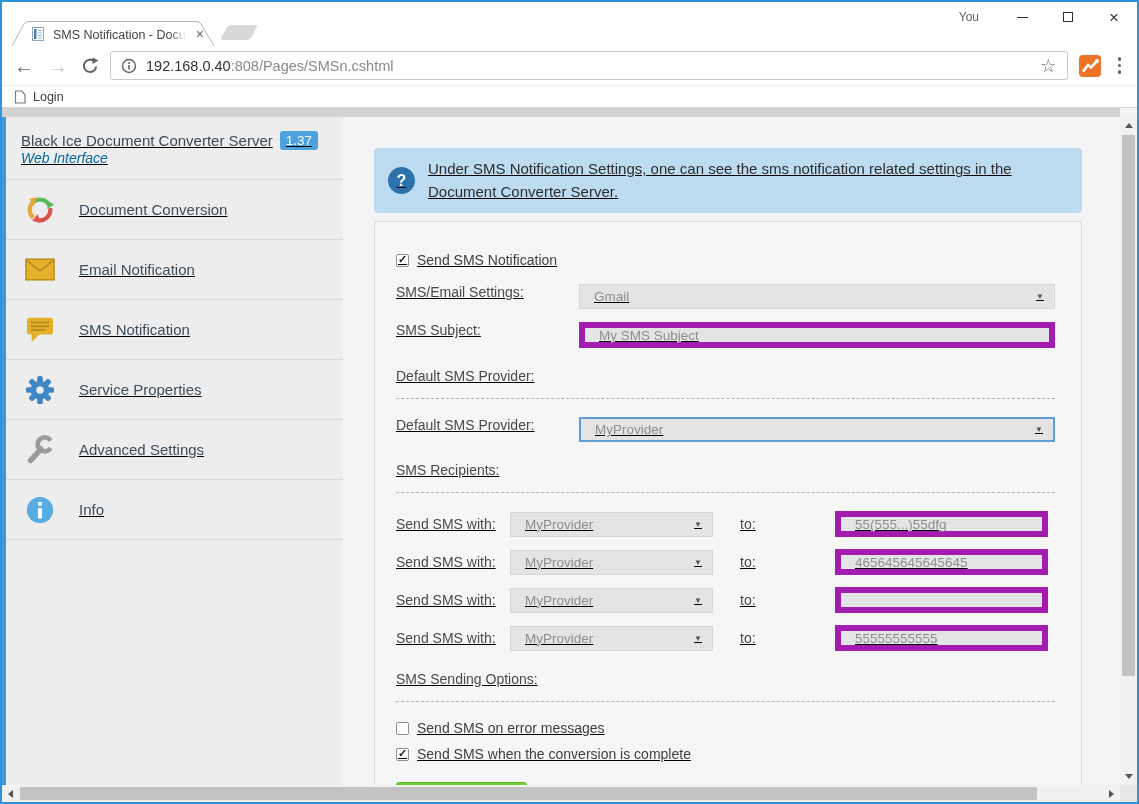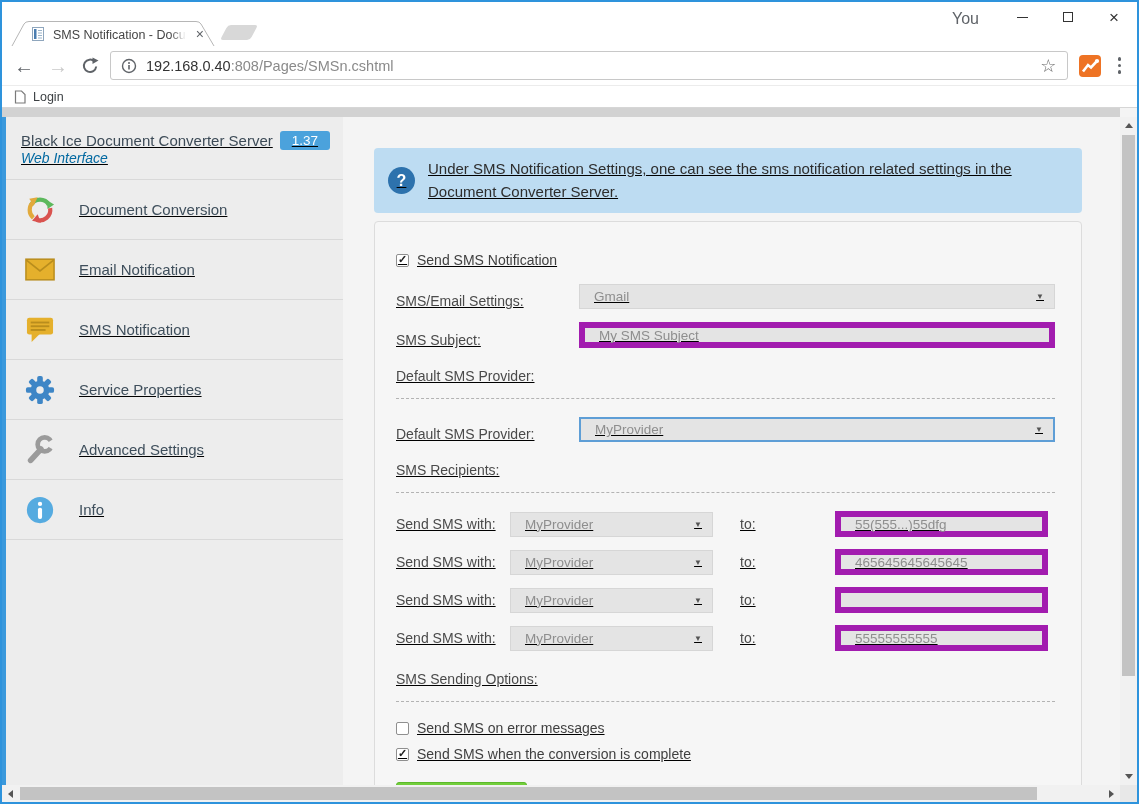--- a/index.html
+++ b/index.html
@@ -9,21 +9,21 @@
   
   .titlebar { height:44px; position:relative; background:#fff; flex:none; }
   .tab { position:absolute; left:8px; top:19px; width:206px; height:25px; }
   .tab svg.tabshape { position:absolute; left:0; top:0; width:206px; height:25px; }
   .tab-content { position:relative; display:flex; align-items:center; height:100%; padding:0 12px 0 20px; gap:7px; }
   .tab-title-wrap { position:relative; overflow:hidden; white-space:nowrap; max-width:134px; }
   .tab-title { font-size:12.5px; color:#454545; }
   .tab-title-wrap::after { content:''; position:absolute; right:0; top:0; bottom:0; width:16px; background:linear-gradient(to right, rgba(255,255,255,0), #fff); }
   .tab-close { margin-left:auto; font-size:14px; color:#5f6368; line-height:1; cursor:default; }
   .newtab-btn { position:absolute; left:222px; top:23px; width:30px; height:15px; background:#d8d8d8; transform:skewX(-28deg); border-radius:3px; }
-  .profile-label { position:absolute; right:158px; top:8px; font-size:16px; color:#5f6368;margin-left:44px; }
+  .profile-label { position:absolute; right:158px; top:8px; font-size:12px; color:#5f6368;margin-left:44px; }
   .win-controls { position:absolute; right:0; top:0; display:flex; }
   .win-btn { width:46px; height:30px; display:flex; align-items:center; justify-content:center; }
   .ic-min { display:block; width:11px; border-top:1.5px solid #333; }
   .ic-max { display:block; width:10px; height:10px; border:1.5px solid #333; }
   .ic-close { font-size:17px; color:#333; line-height:1; }
 
   
   .toolbar { height:40px; flex:none; display:flex; align-items:center; padding:0 10px; gap:10px; background:#fff; border-bottom:1px solid #ececec; }
   .nav-ic { font-size:20px; line-height:1; color:#5f6368; width:24px; text-align:center; }
   .nav-ic.disabled { color:#c9c9c9; }
@@ -42,41 +42,41 @@
 
   
   .page { flex:1; position:relative; background:#f4f4f4; overflow:hidden; }
   .topband { position:absolute; left:0; right:17px; top:0; height:9px; background:#d2d2d2; }
   .viewport { position:absolute; left:0; right:17px; top:9px; bottom:17px; display:flex; overflow:hidden;text-decoration:underline; }
 
   
   .sidebar { width:341px; flex:none; background:#ededed; border-left:4px solid #3b99dc; }
   .sb-header { padding:14px 12px 13px 15px; border-bottom:1px solid #d9d9d9; }
   .sb-title-line { font-size:15px; color:#3d4b57; display:flex; align-items:center; gap:7px; }
-  .sb-badge { background:#4ba2dc; color:#fff; font-size:13.5px; padding:2px 12px; border-radius:3px; flex:none; }
+  .sb-badge { background:#4ba2dc; color:#fff; font-size:13.5px; padding:2px 6px; border-radius:3px; flex:none; }
   .sb-sub { font-size:14px; color:#0369a1; font-style:italic; }
   .sb-item { display:flex; align-items:center; height:60px; padding-left:19px; gap:24px; border-bottom:1px solid #d9d9d9; cursor:default; }
   .sb-item .sb-ic { width:30px; height:30px; flex:none; display:flex; align-items:center; justify-content:center; }
   .sb-label { font-size:15px; color:#3f4f5c; }
 
   
   .main { flex:1; padding:31px 38px 0 31px; overflow:hidden; }
   .banner { background:#bddcf2; border-radius:4px; padding:10px 14px; display:flex; align-items:center; gap:13px; }
   .q-circle { width:27px; height:27px; border-radius:50%; background:#2d72ad; color:#fff; font-size:16px; font-weight:bold; display:flex; align-items:center; justify-content:center; flex:none; }
   .banner-text { font-size:15px; color:#2d2d2d; line-height:1.5; }
 
   .panel { margin-top:8px; background:#f6f6f6; border:1px solid #dcdcdc; border-radius:4px; padding:30px 26px 22px 21px; }
 
   .cb-row { display:flex; align-items:center; gap:8px; margin-bottom:16px; }
   .cb { width:13px; height:13px; background:#fff; border:1px solid #8f8f8f; border-radius:2px; display:inline-flex; align-items:center; justify-content:center; flex:none; }
   .cb .check { display:none; font-size:11px; font-weight:bold; color:#222; line-height:1; margin-top:-1px; }
   .cb.checked .check { display:block; }
   .cb-label { font-size:14px; color:#3f3f3f; }
 
-  .frow { display:flex; align-items:flex-end; margin-bottom:13px; }
+  .frow { display:flex; align-items:flex-start; margin-bottom:13px; }
   .flabel { width:183px; flex:none; font-size:14px; color:#4a4a4a; }
   .sel { background:#e4e4e4; border:1px solid #d6d6d6; height:25px; display:flex; align-items:center; padding:0 10px 0 14px; font-size:13.5px; color:#8e8e8e; }
   .sel .arrow { margin-left:auto; font-size:8px; color:#555; }
   .sel.wide { flex:1; }
   .sel.focused { border:2px solid #5e9ed6; }
   .inp { background:#e4e4e4; border:6px solid #a21caf; height:26px; display:flex; align-items:center; padding:0 14px; font-size:13.5px; color:#8e8e8e; }
   .inp.wide { flex:1; }
 
   .section-label { font-size:14px; color:#4a4a4a; margin:20px 0 14px 0; }
   .dashes { border-top:1px dashed #b3b3b3; margin-bottom:18px; }

